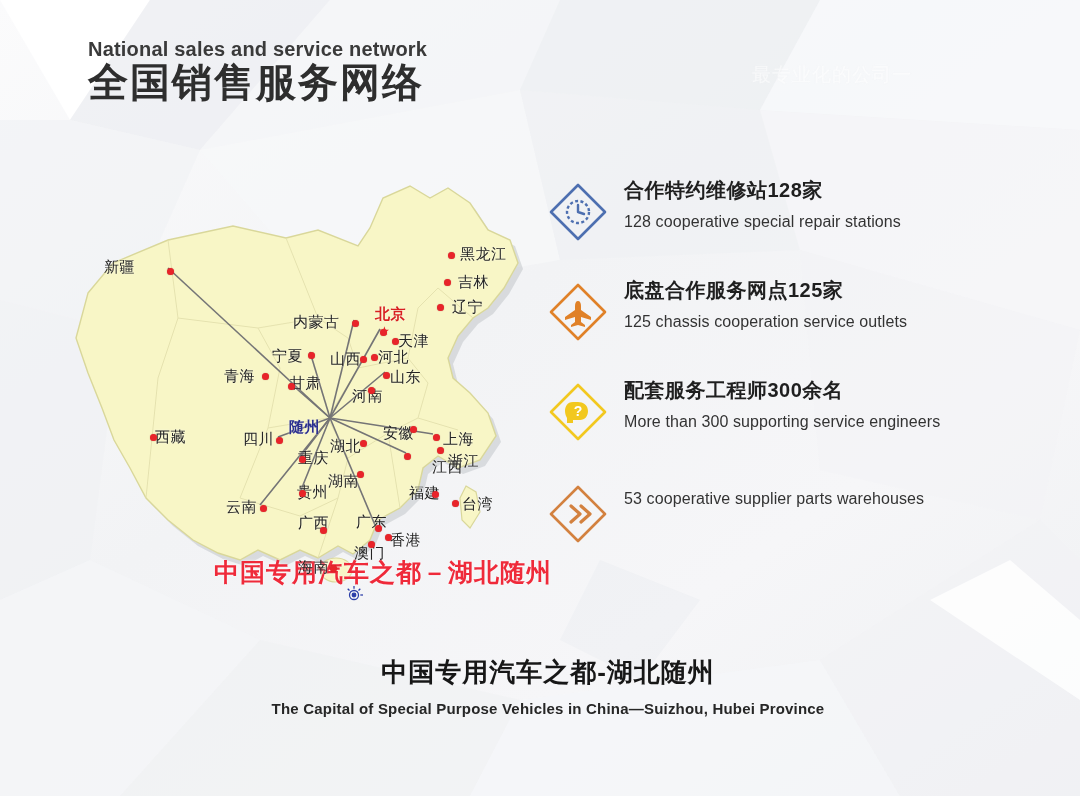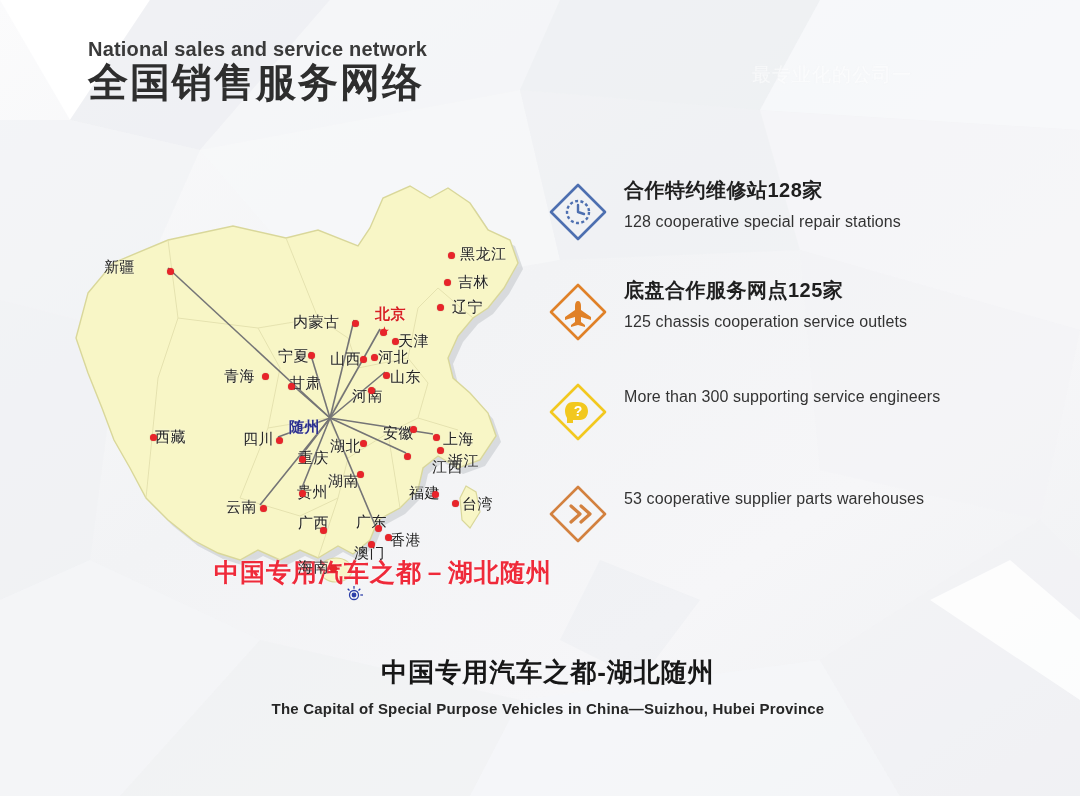--- a/index.html
+++ b/index.html
@@ -184,21 +184,21 @@
         <div class="prov-label hl" style="left: 357px; top: 137px;">北京</div>
         <div class="dot" style="left: 362px; top: 161px; background: rgb(232, 36, 42);"></div>
         <div class="prov-label" style="left: 380px; top: 164px;">天津</div>
         <div class="dot" style="left: 374px; top: 170px; background: rgb(232, 36, 42);"></div>
         <div class="prov-label" style="left: 360px; top: 180px;">河北</div>
         <div class="dot" style="left: 353px; top: 186px; background: rgb(232, 36, 42);"></div>
         <div class="prov-label" style="left: 312px; top: 182px;">山西</div>
         <div class="dot" style="left: 342px; top: 188px; background: rgb(232, 36, 42);"></div>
         <div class="prov-label" style="left: 372px; top: 200px;">山东</div>
         <div class="dot" style="left: 365px; top: 204px; background: rgb(232, 36, 42);"></div>
-        <div class="prov-label" style="left: 260px; top: 179px;">宁夏</div>
+        <div class="prov-label" style="left: 254px; top: 179px;">宁夏</div>
         <div class="dot" style="left: 290px; top: 184px; background: rgb(232, 36, 42);"></div>
         <div class="prov-label" style="left: 206px; top: 199px;">青海</div>
         <div class="dot" style="left: 244px; top: 205px; background: rgb(232, 36, 42);"></div>
         <div class="prov-label" style="left: 272px; top: 206px;">甘肃</div>
         <div class="dot" style="left: 270px; top: 215px; background: rgb(232, 36, 42);"></div>
         <div class="prov-label" style="left: 334px; top: 219px;">河南</div>
         <div class="dot" style="left: 350px; top: 219px; background: rgb(232, 36, 42);"></div>
         <div class="prov-label" style="left: 137px; top: 260px; text-align: center;">西藏</div>
         <div class="dot" style="left: 132px; top: 266px; background: rgb(232, 36, 42);"></div>
         <div class="prov-label" style="left: 225px; top: 262px;">四川</div>
@@ -262,20 +262,21 @@
           <div class="fi-en">125 chassis cooperation service outlets</div>
         </div>
       </div>
       <div class="feature" style="top: 200px;">
         <div class="fi-icon"><svg viewBox="0 0 64 64" width="64" height="64">
             <path d="M32 5 L59 32 L32 59 L5 32 Z" fill="none" stroke="#f2c81f" stroke-width="2.6" stroke-linejoin="round"></path>
             <path d="M27 22 C21 22 19 27 19 31 C19 34 20 36 21 38 L21 43 L27 43 L27 40 L34 40 C39 40 42 36 42 31 C42 25 37 22 32 22 Z" fill="#f2c81f"></path>
             <text x="32" y="36" font-size="14" font-weight="bold" fill="#ffffff" text-anchor="middle" font-family="Liberation Sans">?</text>
           </svg></div>
         <div class="fi-text">
+          <div class="fi-cn">配套服务工程师300余名</div>
           <div class="fi-en">More than 300 supporting service engineers</div>
         </div>
       </div>
       <div class="feature" style="top: 302px;">
         <div class="fi-icon"><svg viewBox="0 0 64 64" width="64" height="64">
             <path d="M32 5 L59 32 L32 59 L5 32 Z" fill="none" stroke="#d3813f" stroke-width="2.6" stroke-linejoin="round"></path>
             <path d="M25 24 L34 32 L25 40 M35 24 L44 32 L35 40" fill="none" stroke="#d3813f" stroke-width="3.2" stroke-linecap="round" stroke-linejoin="round"></path>
           </svg></div>
         <div class="fi-text">
           <div class="fi-en">53 cooperative supplier parts warehouses</div>

